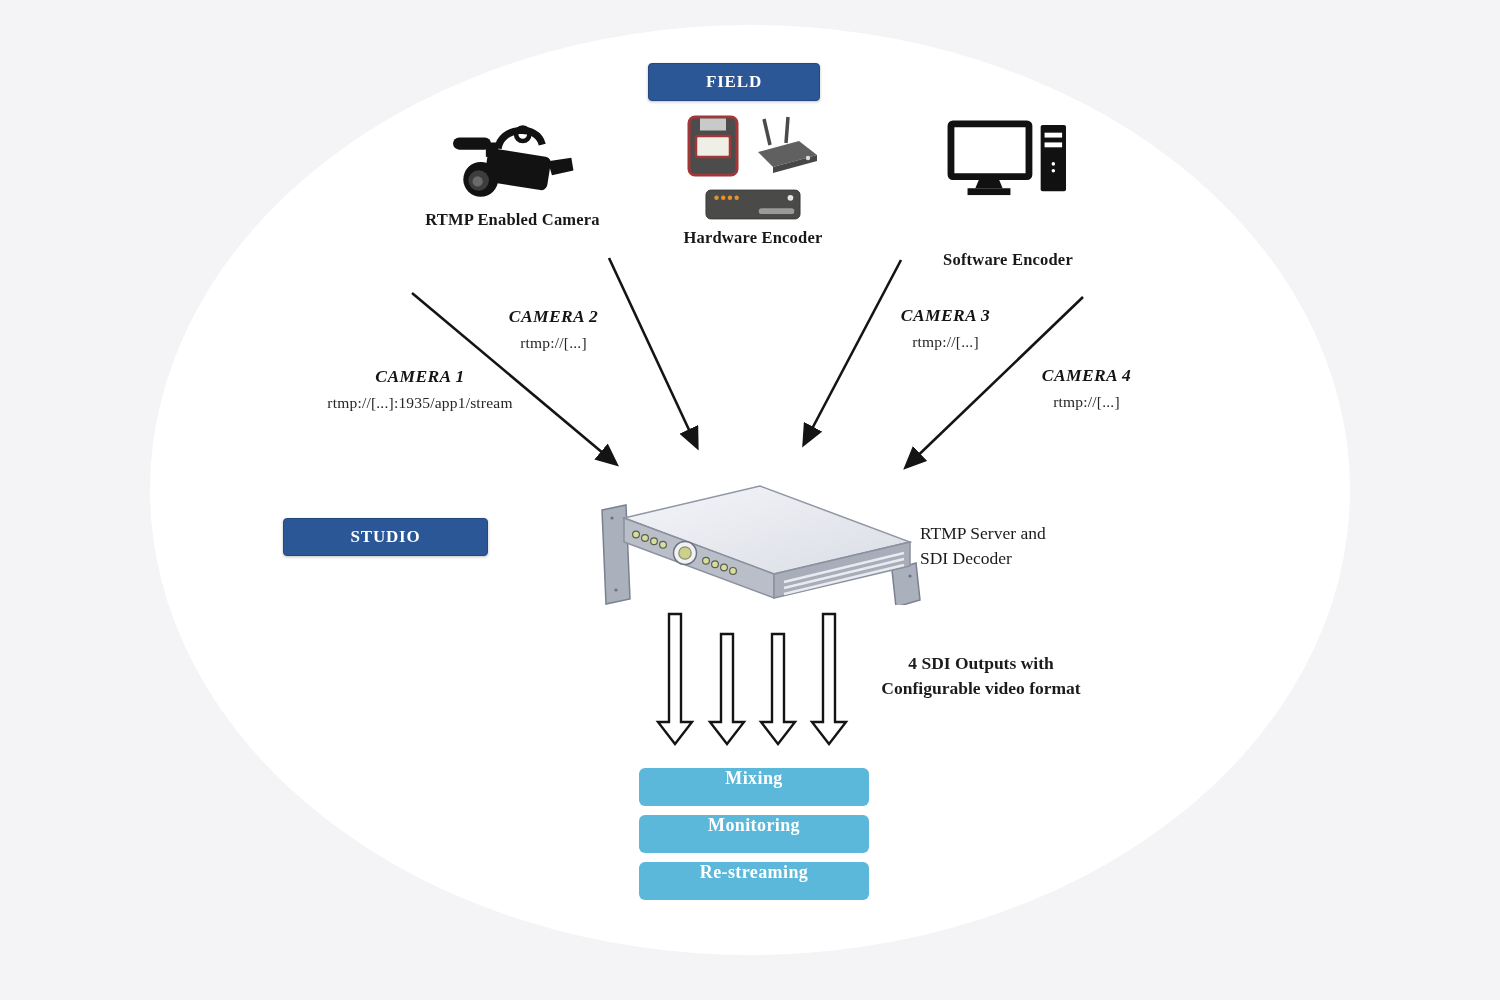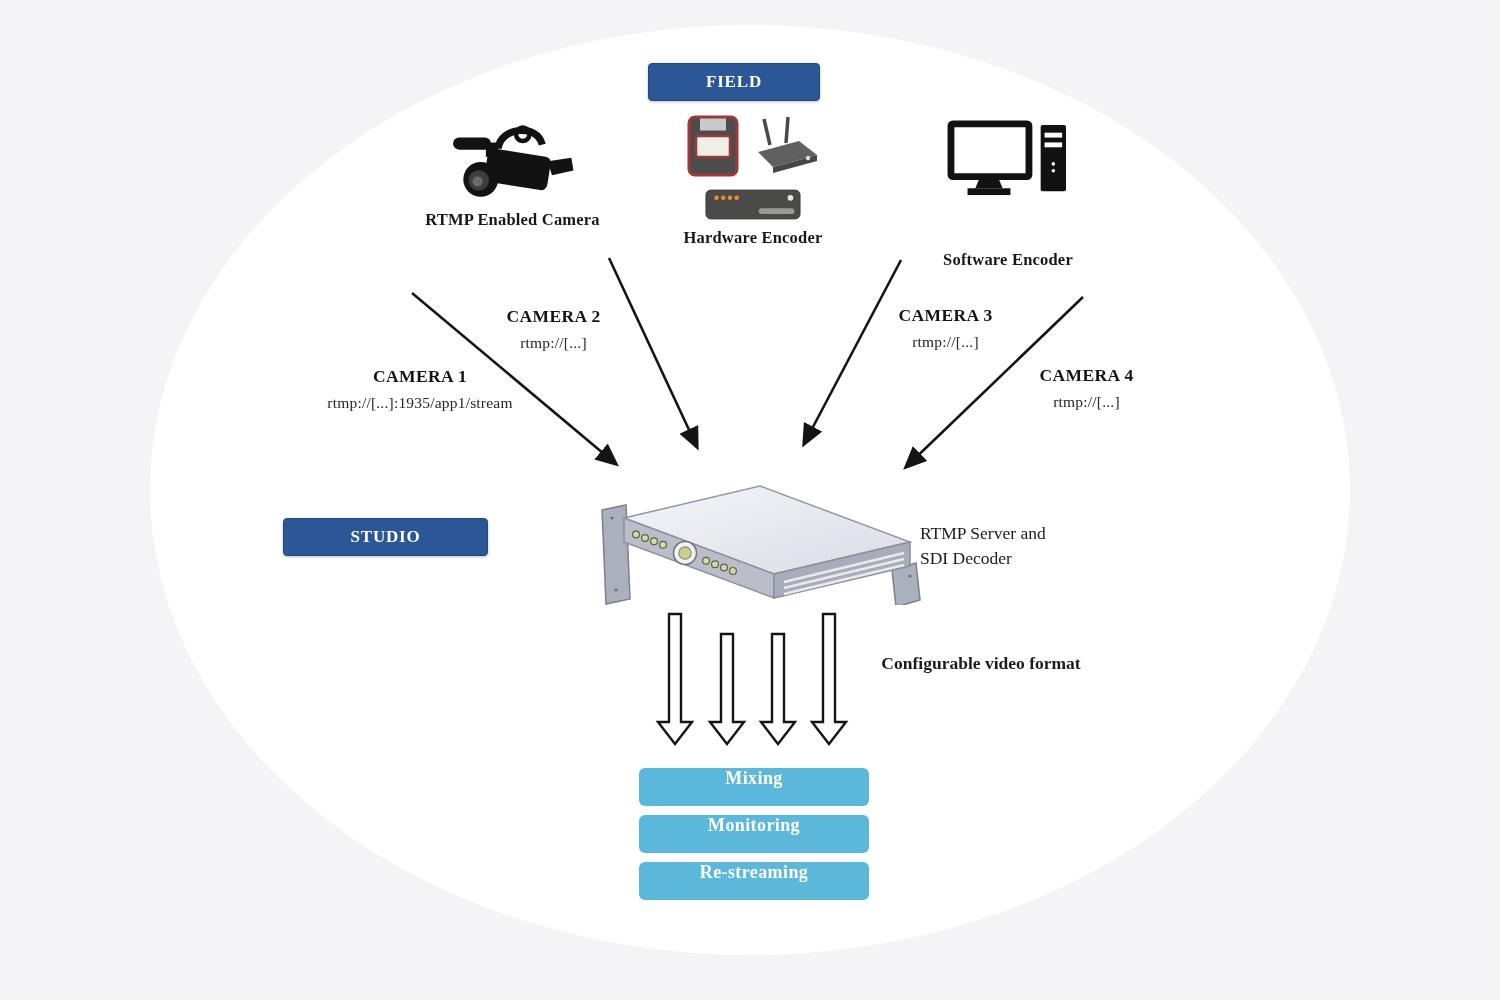--- a/index.html
+++ b/index.html
@@ -25,21 +25,21 @@
   .badge-studio { left:283px; top:518px; width:205px; height:38px; }
 
   .node { position:absolute; display:flex; flex-direction:column; align-items:center; }
   .node-camera   { left:410px; top:122px; width:205px; }
   .node-hardware { left:662px; top:115px; width:182px; }
   .node-software { left:918px; top:120px; width:180px;gap:44px; }
   .node-label { font-weight:bold; font-size:16.5px; letter-spacing:.2px; white-space:nowrap; color:#181818; }
   .hw-row { display:flex; align-items:flex-start; gap:14px; }
 
   .cam-label { position:absolute; text-align:center; }
-  .cam-name  { font-weight:bold; font-size:17.5px; letter-spacing:.4px; color:#141414; white-space:nowrap; }
+  .cam-name  { font-weight:bold; font-size:17.5px; letter-spacing:.4px; color:#141414; white-space:nowrap;font-style:italic; }
   .cam-url   { font-size:15.5px; letter-spacing:.2px; margin-top:7px; color:#262626; white-space:nowrap; }
   .cam1 { left:290px; top:366px; width:260px; }
   .cam2 { left:461px; top:306px; width:185px; }
   .cam3 { left:853px; top:305px; width:185px; }
   .cam4 { left:994px; top:365px; width:185px; }
 
   .server-art { position:absolute; left:592px; top:480px; }
   .server-label { position:absolute; left:920px; top:521px; font-weight:normal; font-size:17.5px; line-height:25px; }
   .sdi-note { position:absolute; left:850px; top:651px; width:262px; text-align:center;
               font-weight:bold; font-size:17.5px; line-height:25px; }
@@ -192,20 +192,21 @@
     <circle cx="141" cy="90.9" r="3.4" fill="#d7dd9b" stroke="#5b5f52" stroke-width="1.2"></circle>
   </svg>
 </div>
 
 <div class="server-label">
   <div>RTMP Server and</div>
   <div>SDI Decoder</div>
 </div>
 
 <div class="sdi-note">
+  <div>4 SDI Outputs with</div>
   <div>Configurable video format</div>
 </div>
 
 <svg class="arrow-layer" viewBox="0 0 1500 1000">
   <defs>
     <marker id="ah" markerWidth="9" markerHeight="8" refX="7.5" refY="4" orient="auto">
       <path d="M0,0 L9,4 L0,8 z" fill="#141414"></path>
     </marker>
   </defs>
 

